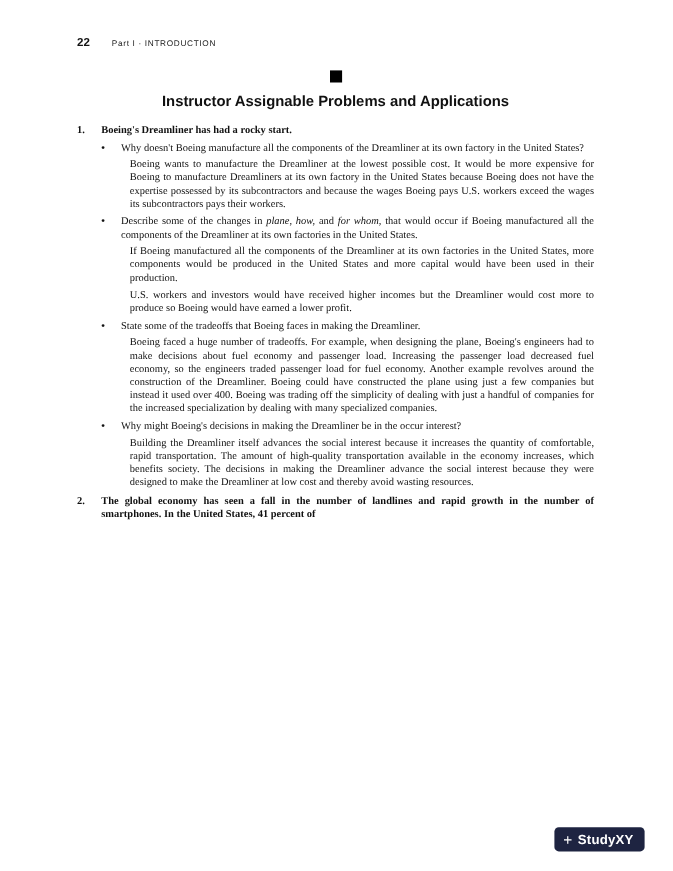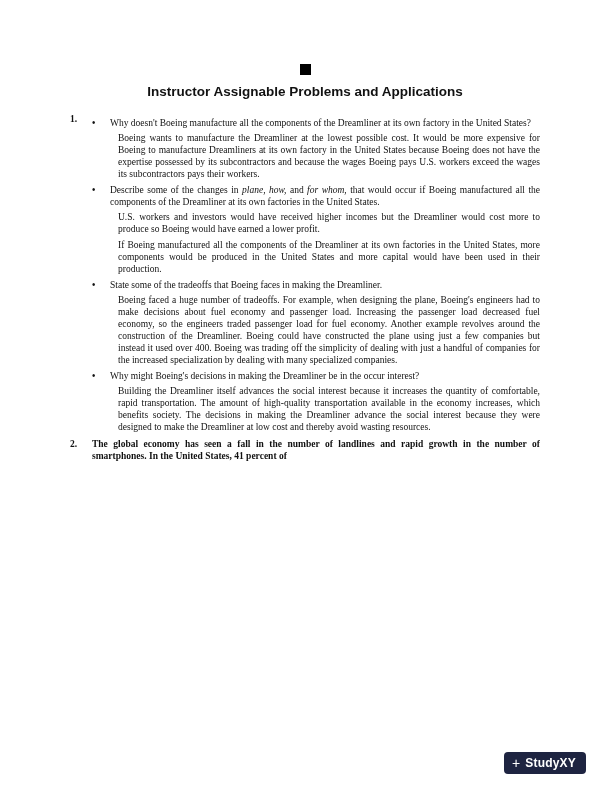--- a/index.html
+++ b/index.html
@@ -82,49 +82,54 @@
     font-family: "Liberation Sans", sans-serif;
   }
   .badge .plus { font-size: 14px; font-weight: 400; line-height: 1; margin-top: -1px; }
   .badge .brand { font-size: 12px; font-weight: bold; letter-spacing: 0.2px; }
 </style>
 </head>
 <body>
 
 <div class="page">
 
+  <div class="header">
+    <span class="page-num">22</span>
+    <span class="running">Part I · INTRODUCTION</span>
+  </div>
 
   <div class="content">
 
     <div class="section-heading">
       <span class="square"></span>
       <span>Instructor Assignable Problems and Applications</span>
     </div>
 
     <div class="problems">
 
       <div class="problem">
         <div class="pnum">1.</div>
         <div class="pbody">
+          <div class="statement">Boeing's Dreamliner has had a rocky start.</div>
 
           <div class="qblock">
             <div class="qrow">
               <span class="bullet">•</span>
               <div class="qtext">Why doesn't Boeing manufacture all the components of the Dreamliner at its own factory in the United States?</div>
             </div>
             <div class="answer">Boeing wants to manufacture the Dreamliner at the lowest possible cost. It would be more expensive for Boeing to manufacture Dreamliners at its own factory in the United States because Boeing does not have the expertise possessed by its subcontractors and because the wages Boeing pays U.S. workers exceed the wages its subcontractors pays their workers.</div>
           </div>
 
           <div class="qblock">
             <div class="qrow">
               <span class="bullet">•</span>
               <div class="qtext"><span>Describe some of the changes in </span><em>plane, how,</em><span> and </span><em>for whom,</em><span> that would occur if Boeing manufactured all the components of the Dreamliner at its own factories in the United States.</span></div>
             </div>
+            <div class="answer">If Boeing manufactured all the components of the Dreamliner at its own factories in the United States, more components would be produced in the United States and more capital would have been used in their production.</div>
             <div class="answer">U.S. workers and investors would have received higher incomes but the Dreamliner would cost more to produce so Boeing would have earned a lower profit.</div>
-            <div class="answer">If Boeing manufactured all the components of the Dreamliner at its own factories in the United States, more components would be produced in the United States and more capital would have been used in their production.</div>
           </div>
 
           <div class="qblock">
             <div class="qrow">
               <span class="bullet">•</span>
               <div class="qtext">State some of the tradeoffs that Boeing faces in making the Dreamliner.</div>
             </div>
             <div class="answer">Boeing faced a huge number of tradeoffs. For example, when designing the plane, Boeing's engineers had to make decisions about fuel economy and passenger load. Increasing the passenger load decreased fuel economy, so the engineers traded passenger load for fuel economy. Another example revolves around the construction of the Dreamliner. Boeing could have constructed the plane using just a few companies but instead it used over 400. Boeing was trading off the simplicity of dealing with just a handful of companies for the increased specialization by dealing with many specialized companies.</div>
           </div>
 

